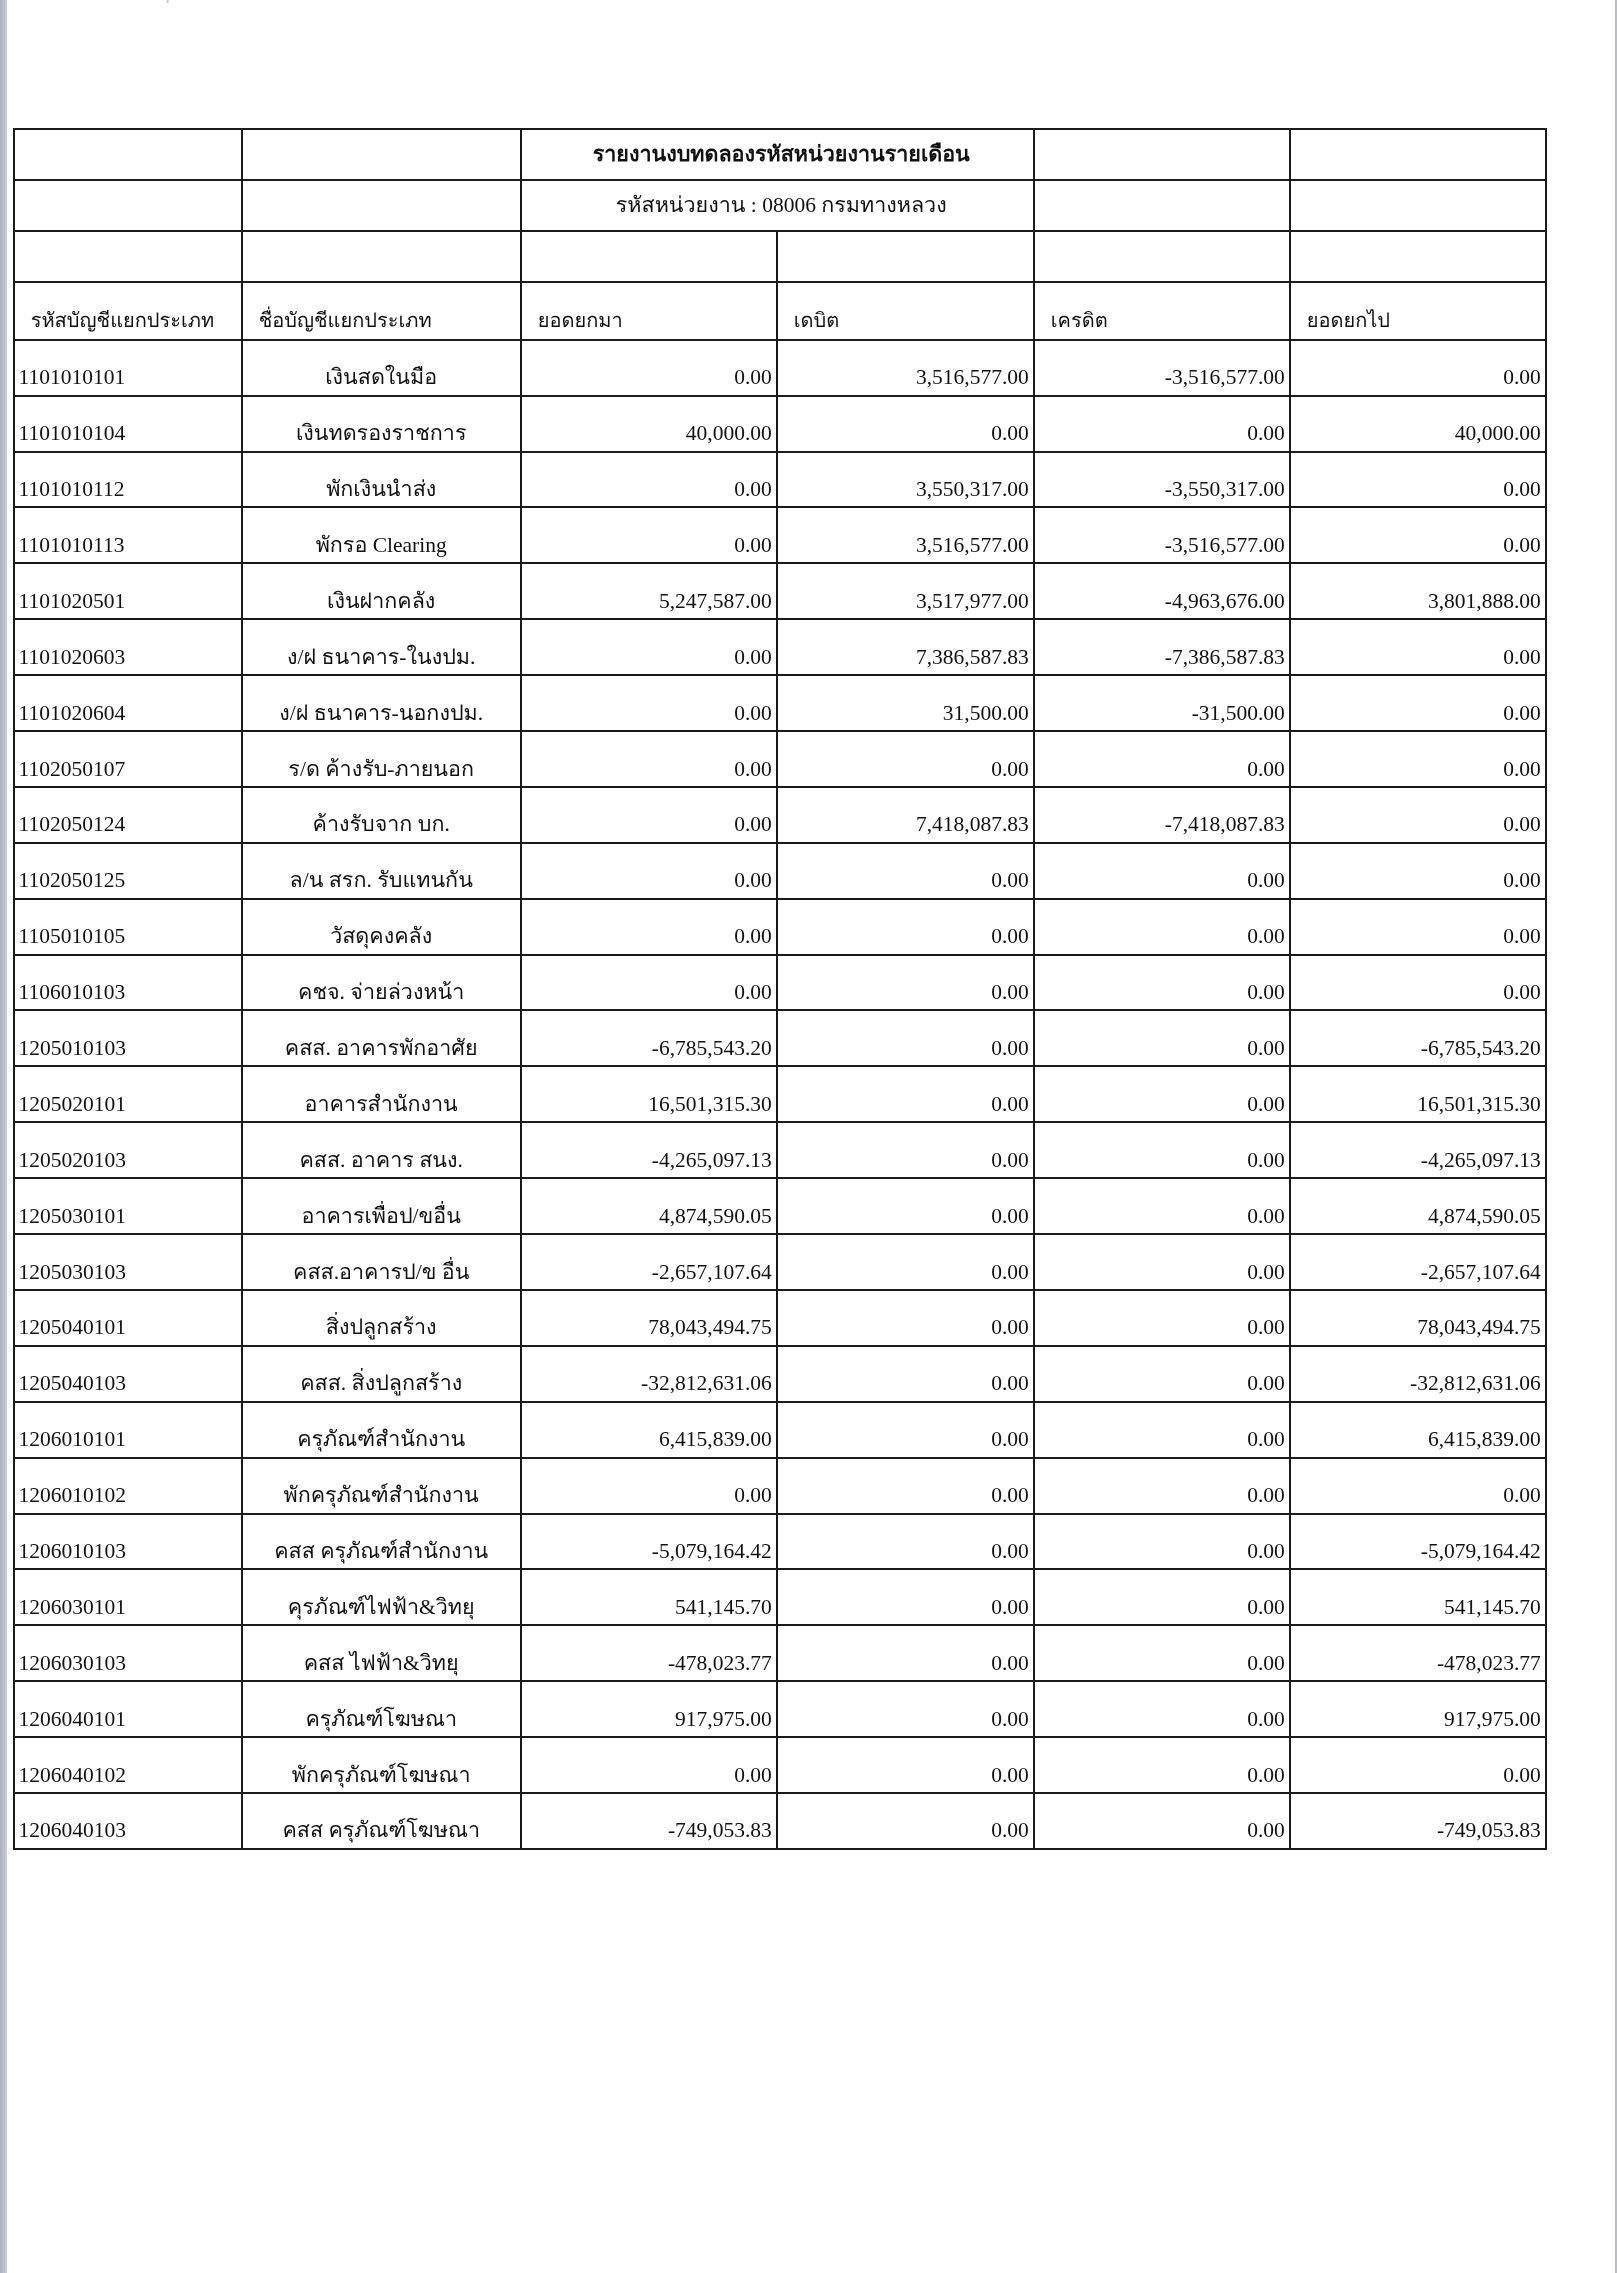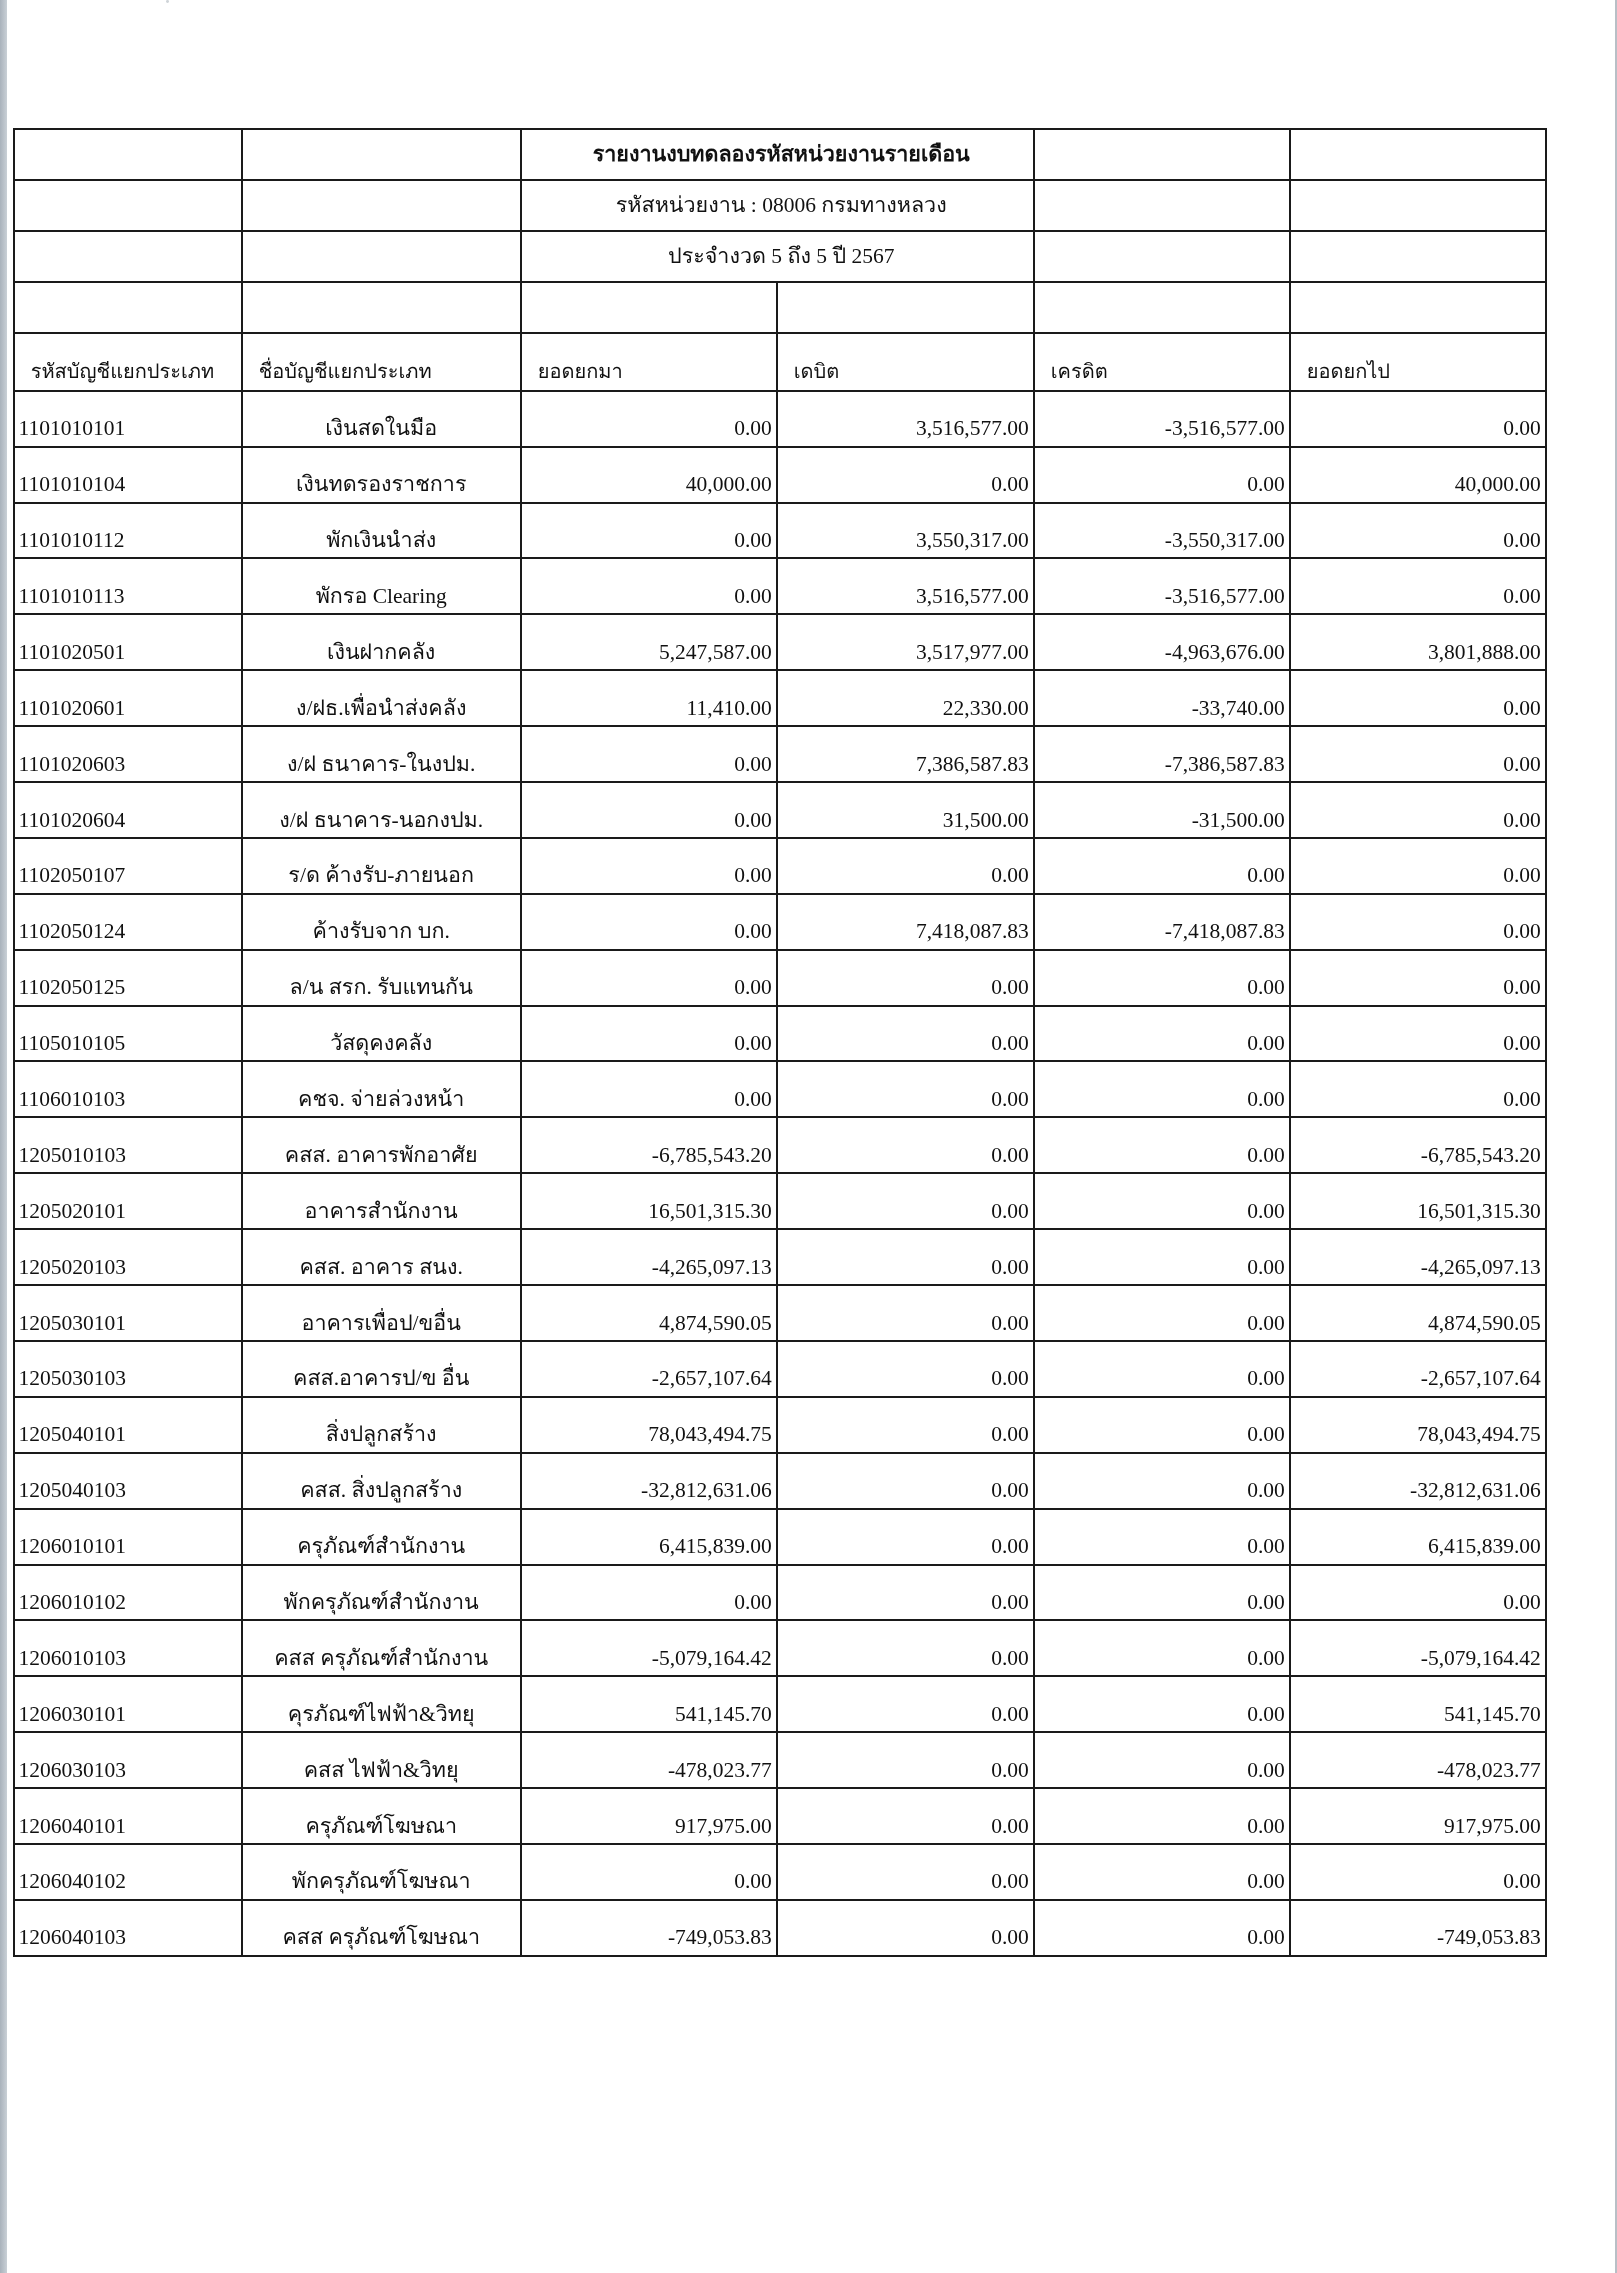--- a/index.html
+++ b/index.html
@@ -101,27 +101,20 @@
     <tr class="title-row">
       <td></td>
       <td></td>
       <td colspan="2" class="title-cell">รหัสหน่วยงาน : 08006 กรมทางหลวง</td>
       <td></td>
       <td></td>
     </tr>
     <tr class="title-row">
       <td></td>
       <td></td>
-      <td colspan="2" class="title-cell">ประจำงวด 5 ถึง 5 ปี 2567</td>
-      <td></td>
-      <td></td>
-    </tr>
-    <tr class="title-row">
-      <td></td>
-      <td></td>
       <td></td>
       <td></td>
       <td></td>
       <td></td>
     </tr>
     <tr class="col-header">
       <td>รหัสบัญชีแยกประเภท</td>
       <td>ชื่อบัญชีแยกประเภท</td>
       <td>ยอดยกมา</td>
       <td>เดบิต</td>
@@ -162,28 +155,20 @@
       </tr>
       <tr class="data-row">
         <td class="code">1101020501</td>
         <td class="name">เงินฝากคลัง</td>
         <td class="num">5,247,587.00</td>
         <td class="num">3,517,977.00</td>
         <td class="num">-4,963,676.00</td>
         <td class="num">3,801,888.00</td>
       </tr>
       <tr class="data-row">
-        <td class="code">1101020601</td>
-        <td class="name">ง/ฝธ.เพื่อนำส่งคลัง</td>
-        <td class="num">11,410.00</td>
-        <td class="num">22,330.00</td>
-        <td class="num">-33,740.00</td>
-        <td class="num">0.00</td>
-      </tr>
-      <tr class="data-row">
         <td class="code">1101020603</td>
         <td class="name">ง/ฝ ธนาคาร-ในงปม.</td>
         <td class="num">0.00</td>
         <td class="num">7,386,587.83</td>
         <td class="num">-7,386,587.83</td>
         <td class="num">0.00</td>
       </tr>
       <tr class="data-row">
         <td class="code">1101020604</td>
         <td class="name">ง/ฝ ธนาคาร-นอกงปม.</td>

